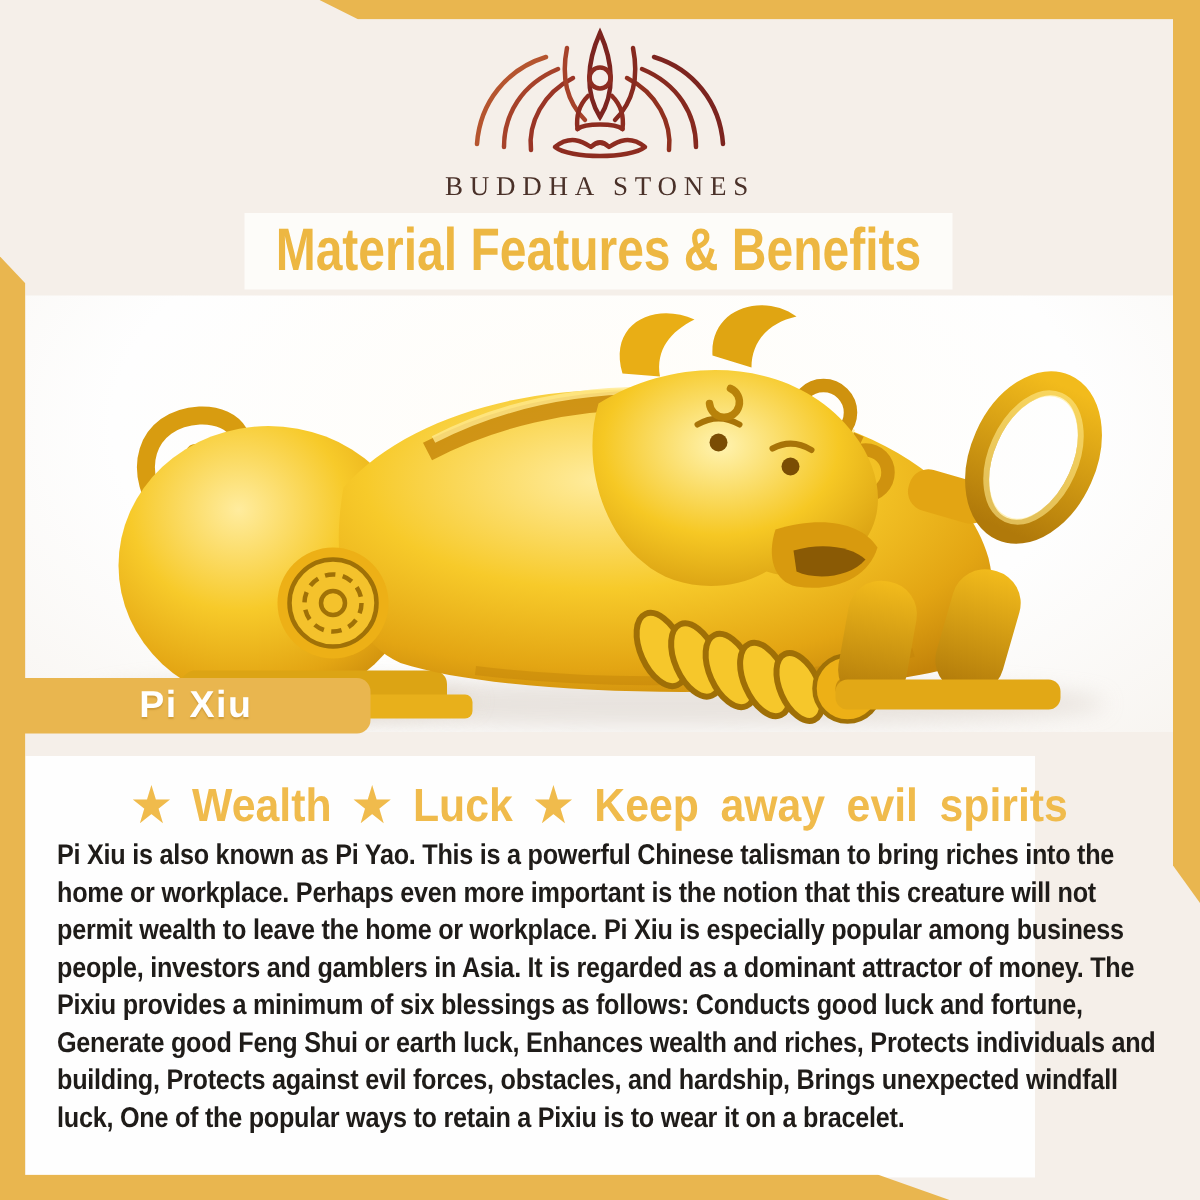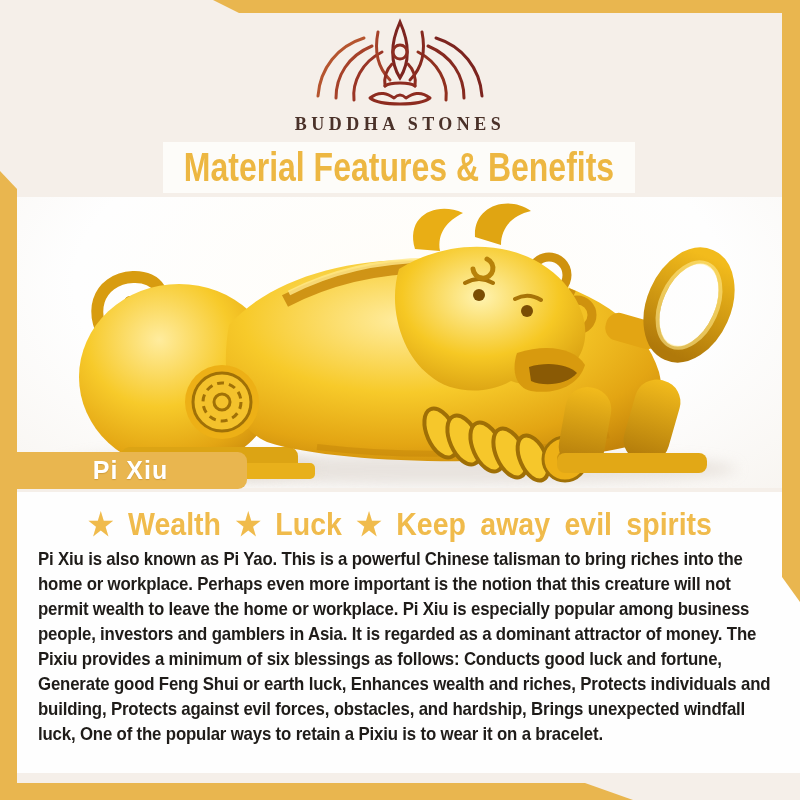--- a/index.html
+++ b/index.html
@@ -6,21 +6,21 @@
   .page{
     position:relative;width:800px;height:800px;overflow:hidden;
     background:#f5efe9;
     font-family:"Liberation Sans",sans-serif;
   }
   
   .logo-wrap{position:absolute;left:0;top:18px;width:800px;text-align:center;}
   .lotus{display:block;margin:0 auto;}
   .brand-name{
     margin-top:4px;color:#4a3129;font-family:"Liberation Serif",serif;
-    font-size:18px;letter-spacing:4.5px;font-weight:700;
+    font-size:18px;letter-spacing:4.5px;font-weight:400;
   }
   
   .title-band{
     position:absolute;left:163px;top:142px;width:472px;height:51px;
     background:#fdfcf9;display:flex;align-items:center;justify-content:center;text-align:right;
   }
   .title-band .title{
     color:#edb742;font-size:40px;font-weight:700;white-space:nowrap;
     transform:scaleX(0.80);transform-origin:center;letter-spacing:0px;
   }
@@ -35,21 +35,21 @@
     position:absolute;left:0;top:452px;width:247px;height:37px;
     background:#e9b64f;border-radius:0 9px 9px 0;
     display:flex;align-items:center;justify-content:center;text-align:right;
   }
   .pixiu-banner .label{
     color:#ffffff;font-size:25px;font-weight:700;letter-spacing:1px;
     padding-left:14px;text-shadow:0 1px 1px rgba(160,110,20,.35);
   }
   
   .content-panel{
-    position:absolute;left:17px;top:492px;width:784px;height:281px;
+    position:absolute;left:17px;top:504px;width:673px;height:281px;
     background:#fefefe;
   }
   .benefits-headline-row{
     position:absolute;left:0;top:14px;width:766px;
     display:flex;justify-content:center;
   }
   .benefits-headline{
     color:#f0bb4c;font-size:31px;font-weight:700;white-space:nowrap;
     transform:scaleX(0.92);transform-origin:center;word-spacing:7px;
   }

